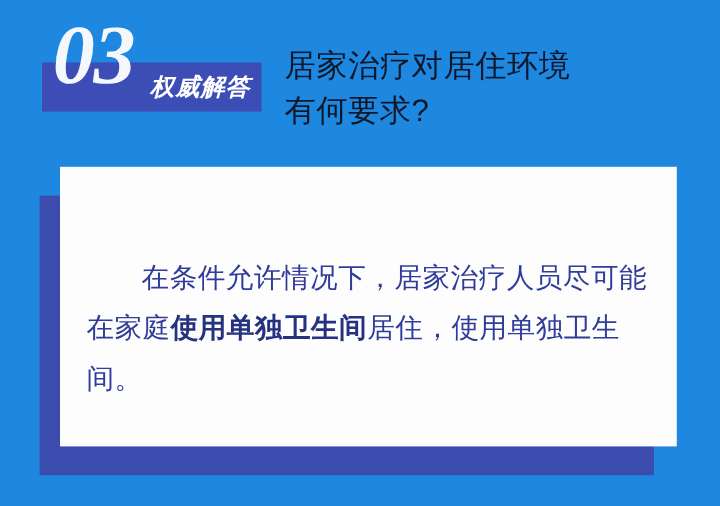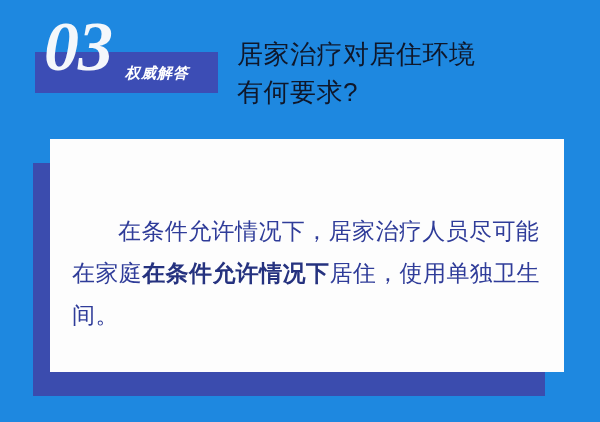--- a/index.html
+++ b/index.html
@@ -58,21 +58,21 @@
   }
 
   #badge-sub {
     position: absolute;
     left: 125px;
     top: 58px;
     width: 90px;
     color: #ffffff;
     font-style: italic;
     font-weight: bold;
-    font-size: 15px;
+    font-size: 20px;
     line-height: 30px;
     letter-spacing: 1px;
     white-space: nowrap;
   }
 
   #header-title {
     position: absolute;
     left: 237px;
     top: 18px;
     width: 350px;
@@ -148,21 +148,21 @@
 
     <h1 id="header-title">居家治疗对居住环境
 有何要求?</h1>
   </div>
 
   <div id="card-shadow"></div>
 
   <div id="card">
 
     <p id="card-body">
-      <span id="body-indent"></span><span>在条件允许情况下，居家治疗人员尽可能在家庭</span><b>在条件允许情况下</b><span>居住，使用单独卫生间。</span>
+      <span id="body-indent"></span><span>在条件允许情况下，居家治疗人员尽可能在家庭</span><b>使用单独卫生间</b><span>居住，使用单独卫生间。</span>
     </p>
 
     <svg id="house-icon" viewBox="0 0 72 72">
       <defs>
         <linearGradient id="houseGrad" x1="0" y1="0.35" x2="1" y2="0.65">
           <stop offset="0%" stop-color="#59a8f7"></stop>
           <stop offset="38%" stop-color="#2f6cf0"></stop>
           <stop offset="72%" stop-color="#1f43ea"></stop>
           <stop offset="100%" stop-color="#1b37e6"></stop>
         </linearGradient>

